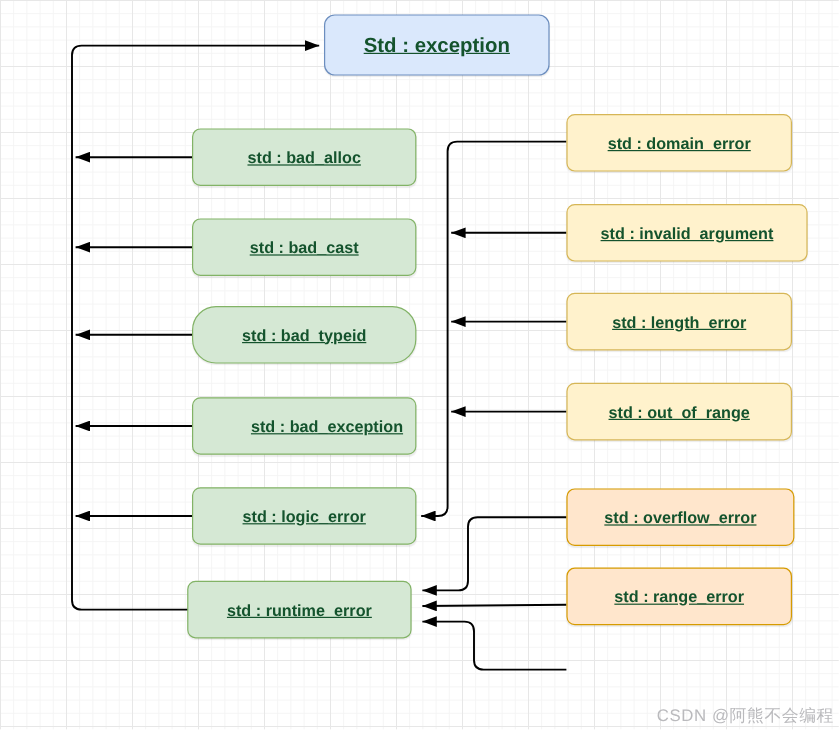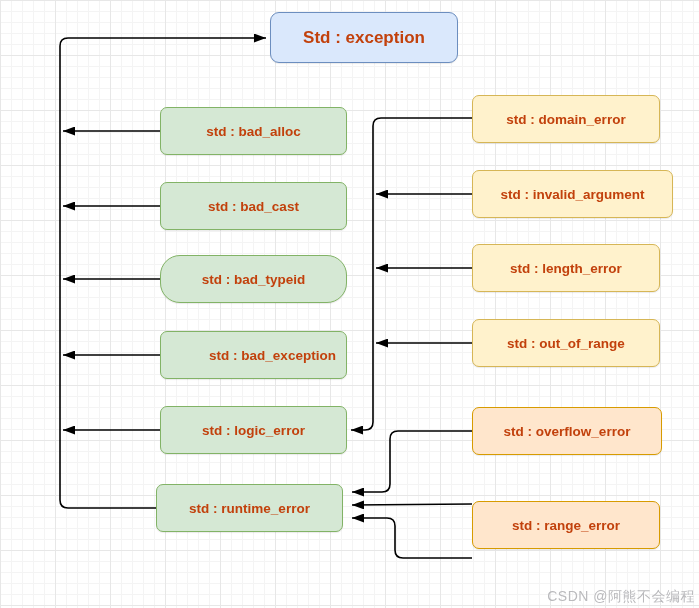--- a/index.html
+++ b/index.html
@@ -35,23 +35,24 @@
   .node {
     position: absolute;
     box-sizing: border-box;
     display: flex;
     align-items: center;
     justify-content: center;
     border: 1px solid #999;
     border-radius: 7px;
     font-size: 13.5px;
     font-weight: bold;
-    color: #c2410c;
+    color: #14532d;
     white-space: nowrap;
     box-shadow: 0 1px 1px rgba(0,0,0,0.08);
+    text-decoration: underline;
   }
   .node.blue {
     background: var(--blue-fill, #dae8fc);
     border-color: var(--blue-border, #6c8ebf);
     font-size: 17px;
     border-radius: 9px;
   }
   .node.green {
     background: var(--green-fill, #d5e8d4);
     border-color: var(--green-border, #82b366);
@@ -134,18 +135,18 @@
   <div class="node yellow" style="left:472px; top:244px; width:188px; height:48px;">
     <span>std : length_error</span>
   </div>
   <div class="node yellow" style="left:472px; top:319px; width:188px; height:48px;">
     <span>std : out_of_range</span>
   </div>
 
   <div class="node orange" style="left:472px; top:407px; width:190px; height:48px;">
     <span>std : overflow_error</span>
   </div>
-  <div class="node orange" style="left:472px; top:473px; width:188px; height:48px;margin-top:28px;">
+  <div class="node orange" style="left:472px; top:473px; width:188px; height:48px;">
     <span>std : range_error</span>
   </div>
 
   <div class="watermark">CSDN @阿熊不会编程</div>
 </div>
 
 </body></html>

